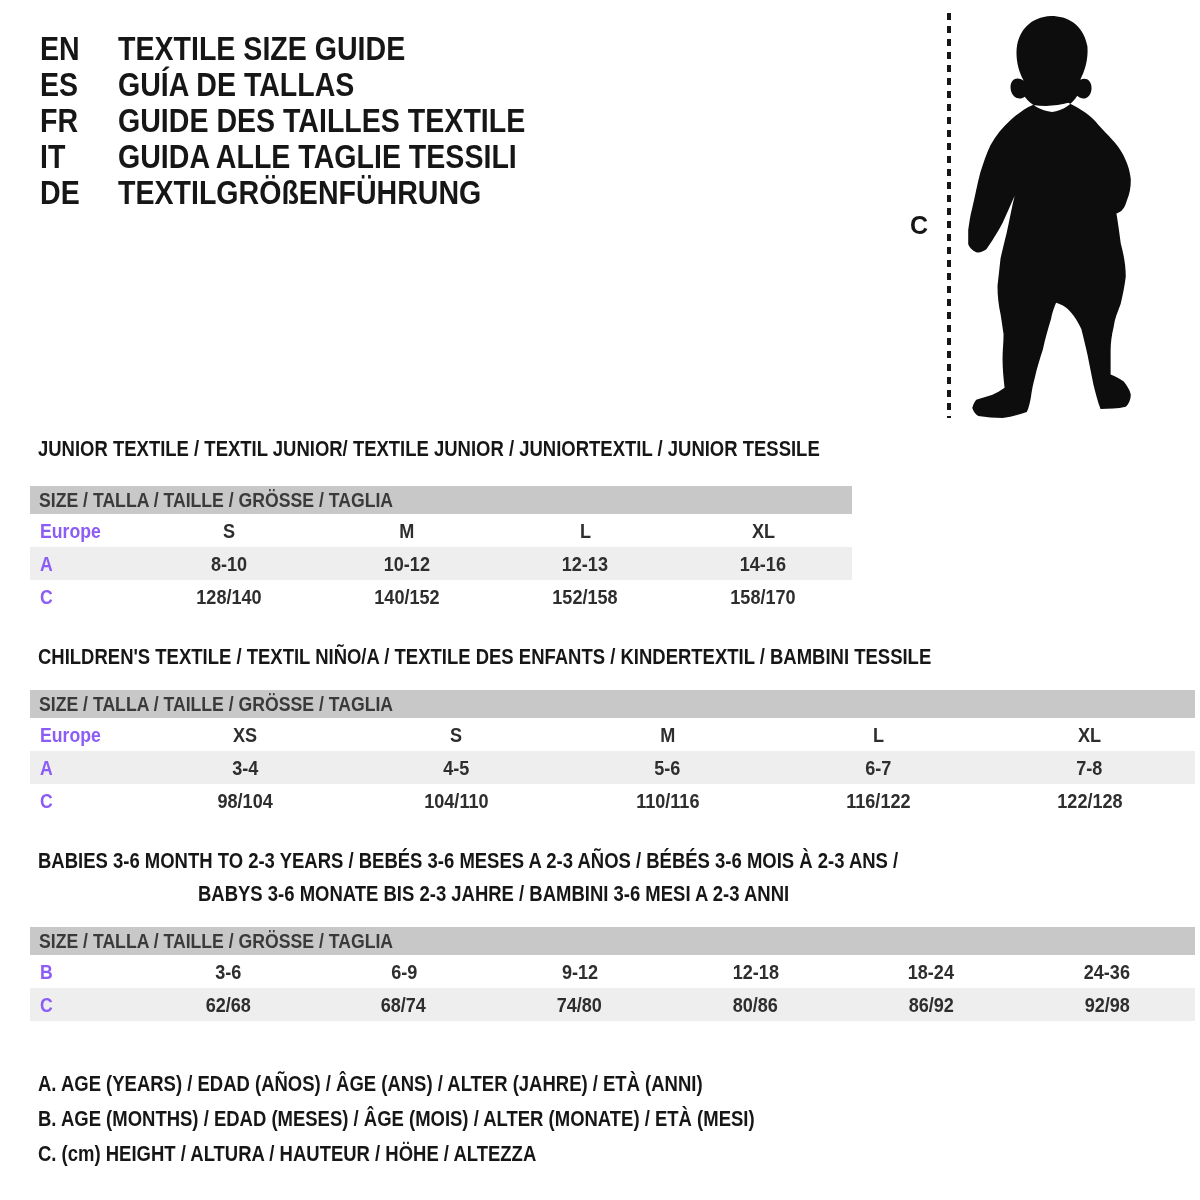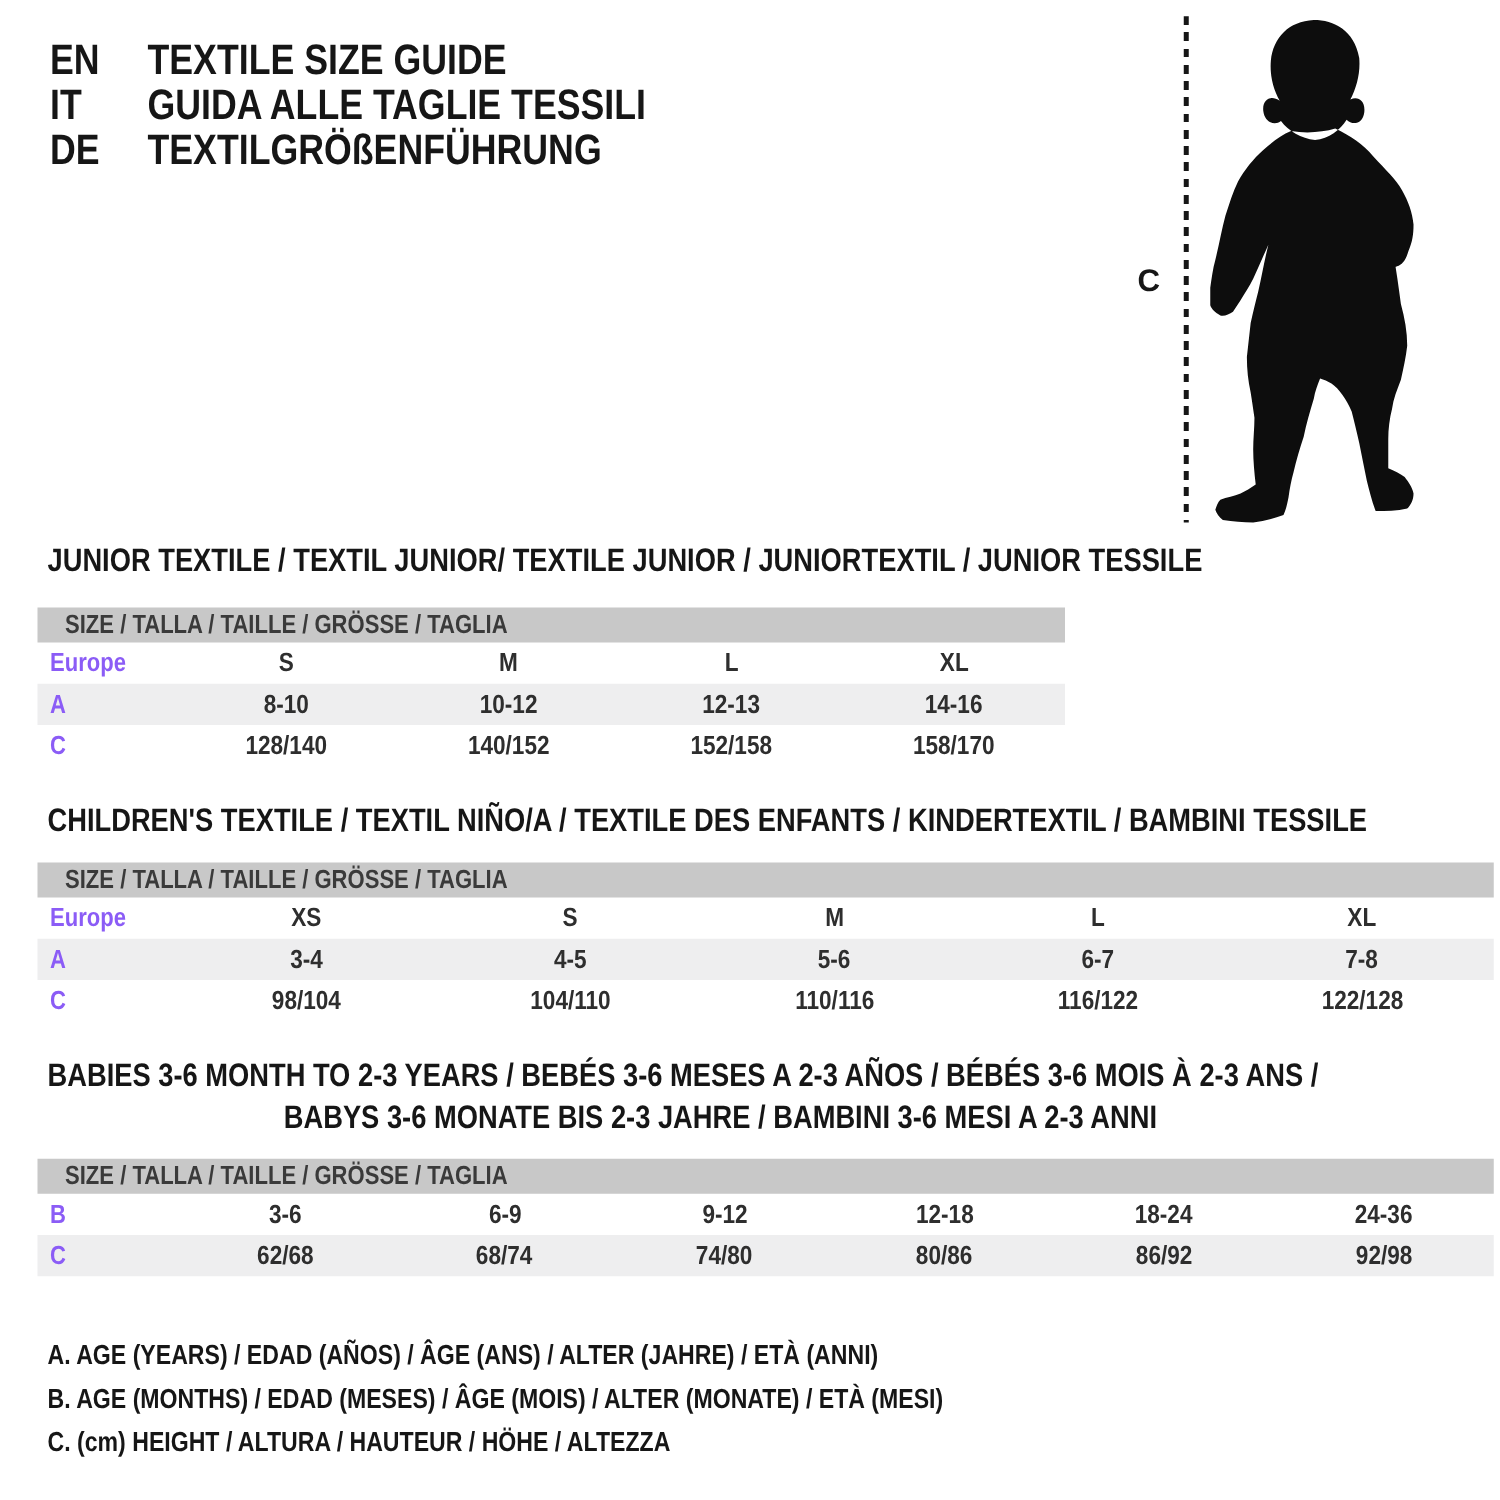--- a/index.html
+++ b/index.html
@@ -21,46 +21,54 @@
 
   
   .dash-line{
     position:absolute;left:947px;top:13px;width:4px;height:405px;
     background:repeating-linear-gradient(to bottom,#161616 0 7px,transparent 7px 13px);
   }
   .fig-label{position:absolute;left:910px;top:211px;font-size:25px;font-weight:700;color:#161616;}
   .silhouette{position:absolute;left:962px;top:16px;width:172px;height:404px;}
 
   
-  .sec-title{position:absolute;font-size:26px;font-weight:700;color:#161616;line-height:33px;}
+  .sec-title{position:absolute;font-size:22px;font-weight:700;color:#161616;line-height:33px;}
   .notes{position:absolute;left:38px;top:1066px;font-size:22px;font-weight:700;color:#161616;}
   .note-line{height:35px;display:flex;align-items:center;}
 
   
   .size-table{position:absolute;}
   .band{
     height:28px;background:#c8c8c8;
     display:flex;align-items:center;
-    padding-left:22px;box-sizing:border-box;
+    padding-left:9px;box-sizing:border-box;
     font-size:21px;font-weight:700;color:#3a3a3a;
   }
   .trow{display:flex;height:33px;align-items:center;font-size:21px;font-weight:700;color:#2e2e2e;}
   .trow.shade{background:#eeeeef;}
   .rlabel{width:110px;flex:0 0 110px;padding-left:10px;box-sizing:border-box;color:#8b5cf6;}
   .tcell{flex:1;text-align:center;}
 </style>
 </head>
 <body>
 
 <div class="page">
 
   <div class="lang-block">
     <div class="lang-row">
       <span class="lang-code"><span class="cnd">EN</span></span>
       <span class="cnd">TEXTILE SIZE GUIDE</span>
+    </div>
+    <div class="lang-row">
+      <span class="lang-code"><span class="cnd">ES</span></span>
+      <span class="cnd">GUÍA DE TALLAS</span>
+    </div>
+    <div class="lang-row">
+      <span class="lang-code"><span class="cnd">FR</span></span>
+      <span class="cnd">GUIDE DES TAILLES TEXTILE</span>
     </div>
     <div class="lang-row">
       <span class="lang-code"><span class="cnd">IT</span></span>
       <span class="cnd">GUIDA ALLE TAGLIE TESSILI</span>
     </div>
     <div class="lang-row">
       <span class="lang-code"><span class="cnd">DE</span></span>
       <span class="cnd">TEXTILGRÖßENFÜHRUNG</span>
     </div>
   </div>

